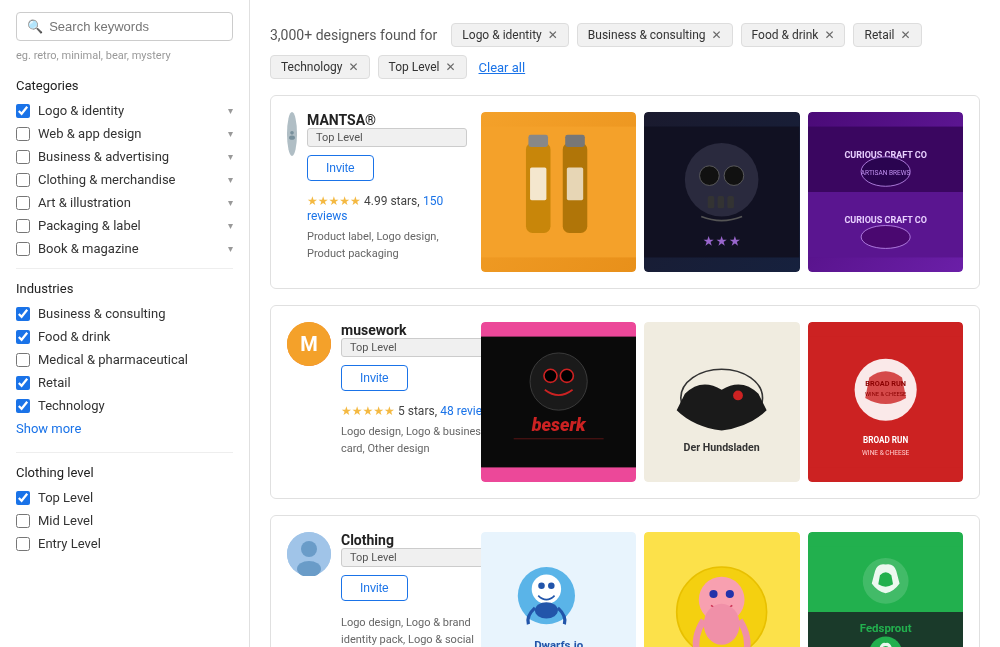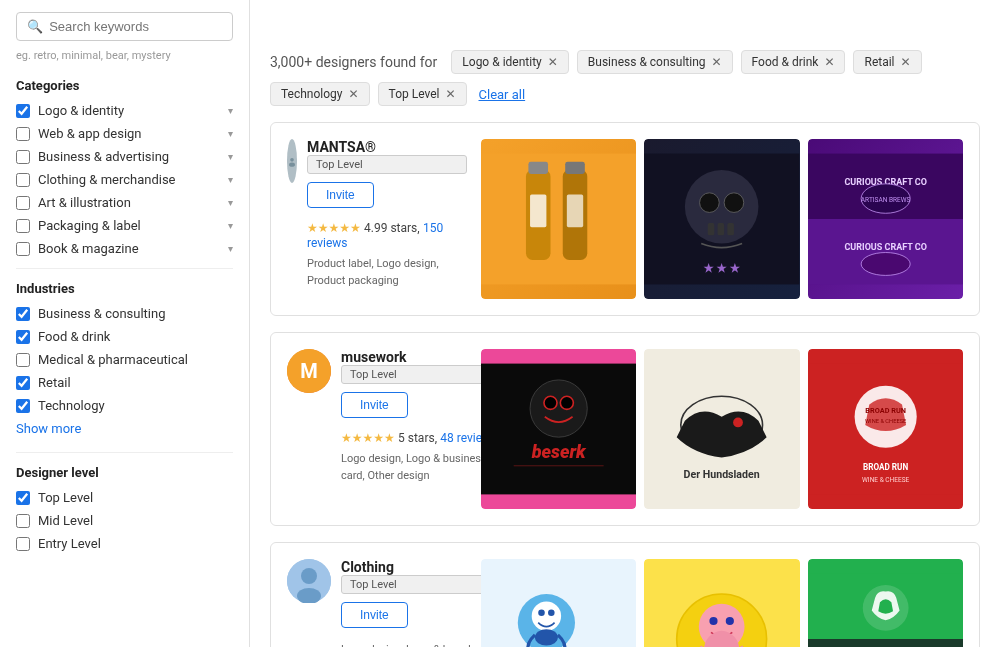--- a/index.html
+++ b/index.html
@@ -2,29 +2,29 @@
 <html><head>
   <meta charset="utf-8">
   <style>
     * { box-sizing: border-box; margin: 0; padding: 0; }
     body { font-family: -apple-system, BlinkMacSystemFont, 'Segoe UI', Roboto, sans-serif; font-size: 13px; color: #333; background: #fff; }
     .layout { display: flex; height: 647px; overflow: hidden; }
     .sidebar { width: 250px; min-width: 250px; padding: 12px 16px; border-right: 1px solid #e0e0e0; overflow-y: auto; background: #fff; }
     .search-box { display: flex; align-items: center; border: 1px solid #ccc; border-radius: 4px; padding: 6px 10px; margin-bottom: 8px; }
     .search-box input { border: none; outline: none; font-size: 13px; color: #999; width: 100%; background: transparent; }
     .search-hint { font-size: 11px; color: #999; margin-bottom: 16px; }
-    .section-title { font-weight: 700; font-size: 13px; margin-bottom: 10px; margin-top: 4px; color: #222; }
+    .section-title { font-weight: 400; font-size: 13px; margin-bottom: 10px; margin-top: 4px; color: #222; }
     .filter-item { display: flex; align-items: center; justify-content: space-between; margin-bottom: 8px; cursor: pointer; }
     .filter-item-left { display: flex; align-items: center; gap: 8px; }
     .filter-item label { font-size: 13px; color: #333; cursor: pointer; }
     .chevron { color: #999; font-size: 10px; }
     .checkbox { width: 14px; height: 14px; accent-color: #1a73e8; cursor: pointer; }
     .show-more { color: #1a73e8; font-size: 13px; cursor: pointer; margin: 4px 0 16px; }
     .divider { border: none; border-top: 1px solid #eee; margin: 12px 0; }
-    .main { flex: 1; overflow-y: auto; padding: 23px 20px; margin-top: 27px; }
+    .main { flex: 1; overflow-y: auto; padding: 23px 20px; }
     .results-header { display: flex; align-items: center; flex-wrap: wrap; gap: 8px; margin-bottom: 16px; }
     .results-count { font-size: 14px; color: #555; margin-right: 6px; white-space: nowrap; }
     .tag { display: inline-flex; align-items: center; background: #f1f1f1; border: 1px solid #ddd; border-radius: 4px; padding: 4px 10px; font-size: 12px; color: #333; gap: 6px; cursor: pointer; }
     .tag .close { color: #666; font-size: 12px; cursor: pointer; }
     .clear-all { font-size: 13px; color: #1a73e8; cursor: pointer; margin-left: 4px; white-space: nowrap; text-decoration: underline; }
     .designer-card { display: flex; gap: 14px; border: 1px solid #e0e0e0; border-radius: 6px; padding: 16px; margin-bottom: 16px; }
     .designer-info { width: 160px; min-width: 160px; }
     .designer-name { font-weight: 700; font-size: 14px; color: #222; }
     .level-badge { background: #f0f0f0; border: 1px solid #ccc; border-radius: 3px; padding: 2px 8px; font-size: 11px; color: #555; }
     .invite-btn { border: 1px solid #1a73e8; color: #1a73e8; background: #fff; border-radius: 4px; padding: 5px 18px; font-size: 12px; cursor: pointer; margin-bottom: 8px; }
@@ -155,21 +155,21 @@
       <div class="filter-item-left">
         <input type="checkbox" class="checkbox" checked="" style="">
         <label>Technology</label>
       </div>
     </div>
 
     <div class="show-more">Show more</div>
 
     <hr class="divider">
 
-    <div class="section-title">Designer level</div>
+    <div class="section-title">Clothing level</div>
 
     <div class="filter-item">
       <div class="filter-item-left">
         <input type="checkbox" class="checkbox" checked="" style="">
         <label>Top Level</label>
       </div>
     </div>
     <div class="filter-item">
       <div class="filter-item-left">
         <input type="checkbox" class="checkbox" style="">

